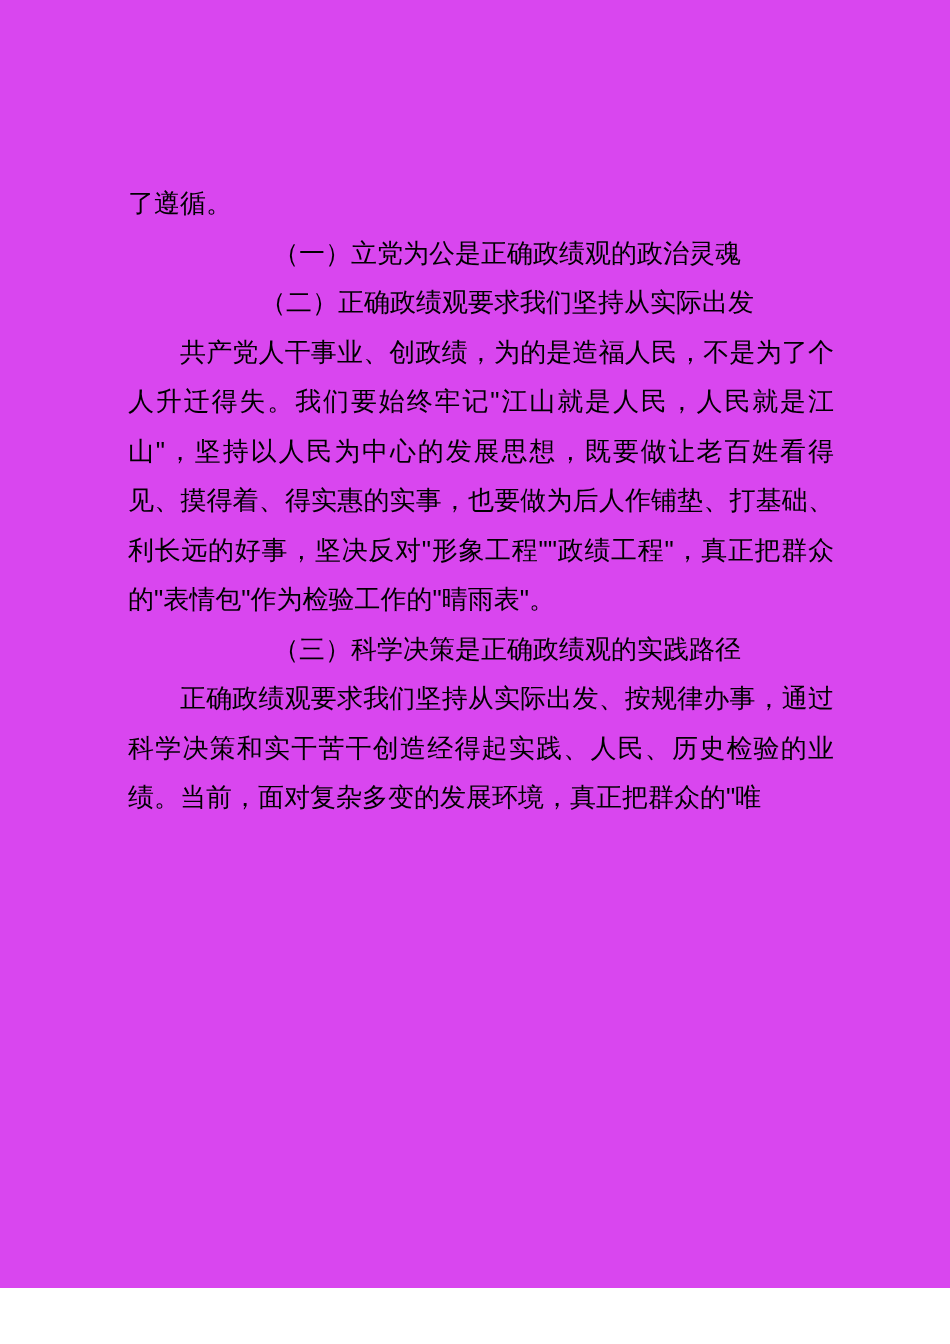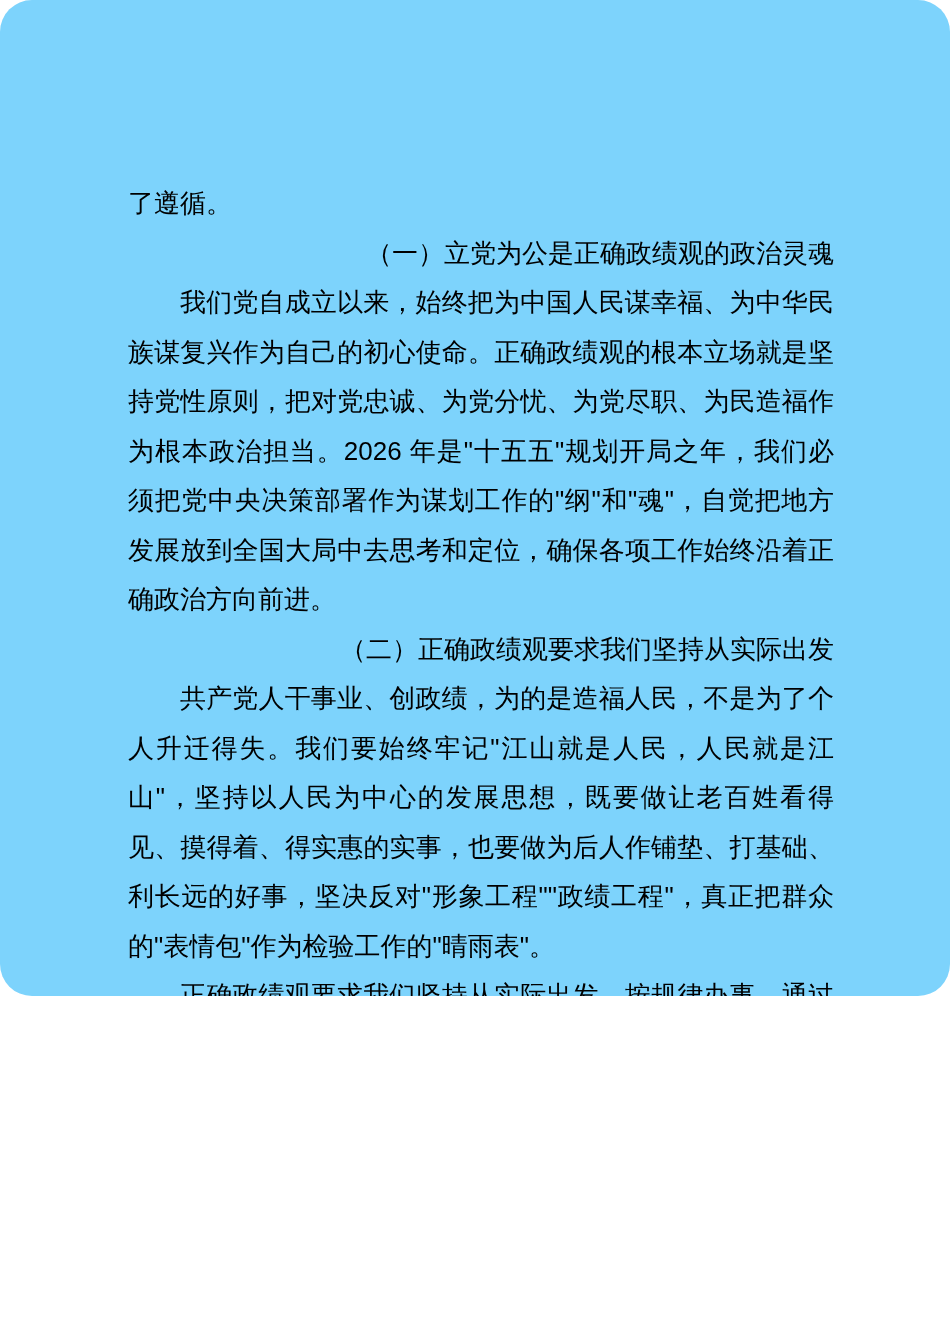--- a/index.html
+++ b/index.html
@@ -3,25 +3,24 @@
 <meta charset="utf-8">
 <style>
   html, body {
     margin: 0;
     padding: 0;
     background: #ffffff;
   }
   .page {
     position: relative;
     width: 950px;
-    height: 996px;
-    background: #7dd3fc;
+    height: 1288px;
+    background: #d946ef;
     overflow: hidden;
     font-family: "Liberation Sans", "DejaVu Sans", sans-serif;
-    border-radius: 32px;
   }
   .content {
     position: absolute;
     left: 128px;
     top: 179px;
     width: 706px;
     color: #000000;
     font-size: 26px;
     line-height: 49.5px;
     text-align: justify;
@@ -29,28 +28,28 @@
   }
   .content p {
     margin: 0;
     padding: 0;
     text-indent: 2em;
   }
   .content p.continuation {
     text-indent: 0;
   }
   .content p.heading {
-    text-align: right;
+    text-align: center;
   }
 </style>
 </head>
 <body>
 
 <div class="page">
   <div class="content">
     <p class="continuation">了遵循。</p>
     <p class="heading">（一）立党为公是正确政绩观的政治灵魂</p>
-    <p class="body">我们党自成立以来，始终把为中国人民谋幸福、为中华民族谋复兴作为自己的初心使命。正确政绩观的根本立场就是坚持党性原则，把对党忠诚、为党分忧、为党尽职、为民造福作为根本政治担当。2026 年是"十五五"规划开局之年，我们必须把党中央决策部署作为谋划工作的"纲"和"魂"，自觉把地方发展放到全国大局中去思考和定位，确保各项工作始终沿着正确政治方向前进。</p>
     <p class="heading">（二）正确政绩观要求我们坚持从实际出发</p>
     <p class="body">共产党人干事业、创政绩，为的是造福人民，不是为了个人升迁得失。我们要始终牢记"江山就是人民，人民就是江山"，坚持以人民为中心的发展思想，既要做让老百姓看得见、摸得着、得实惠的实事，也要做为后人作铺垫、打基础、利长远的好事，坚决反对"形象工程""政绩工程"，真正把群众的"表情包"作为检验工作的"晴雨表"。</p>
+    <p class="heading">（三）科学决策是正确政绩观的实践路径</p>
     <p class="body">正确政绩观要求我们坚持从实际出发、按规律办事，通过科学决策和实干苦干创造经得起实践、人民、历史检验的业绩。当前，面对复杂多变的发展环境，真正把群众的"唯</p>
   </div>
 </div>
 
 </body></html>

